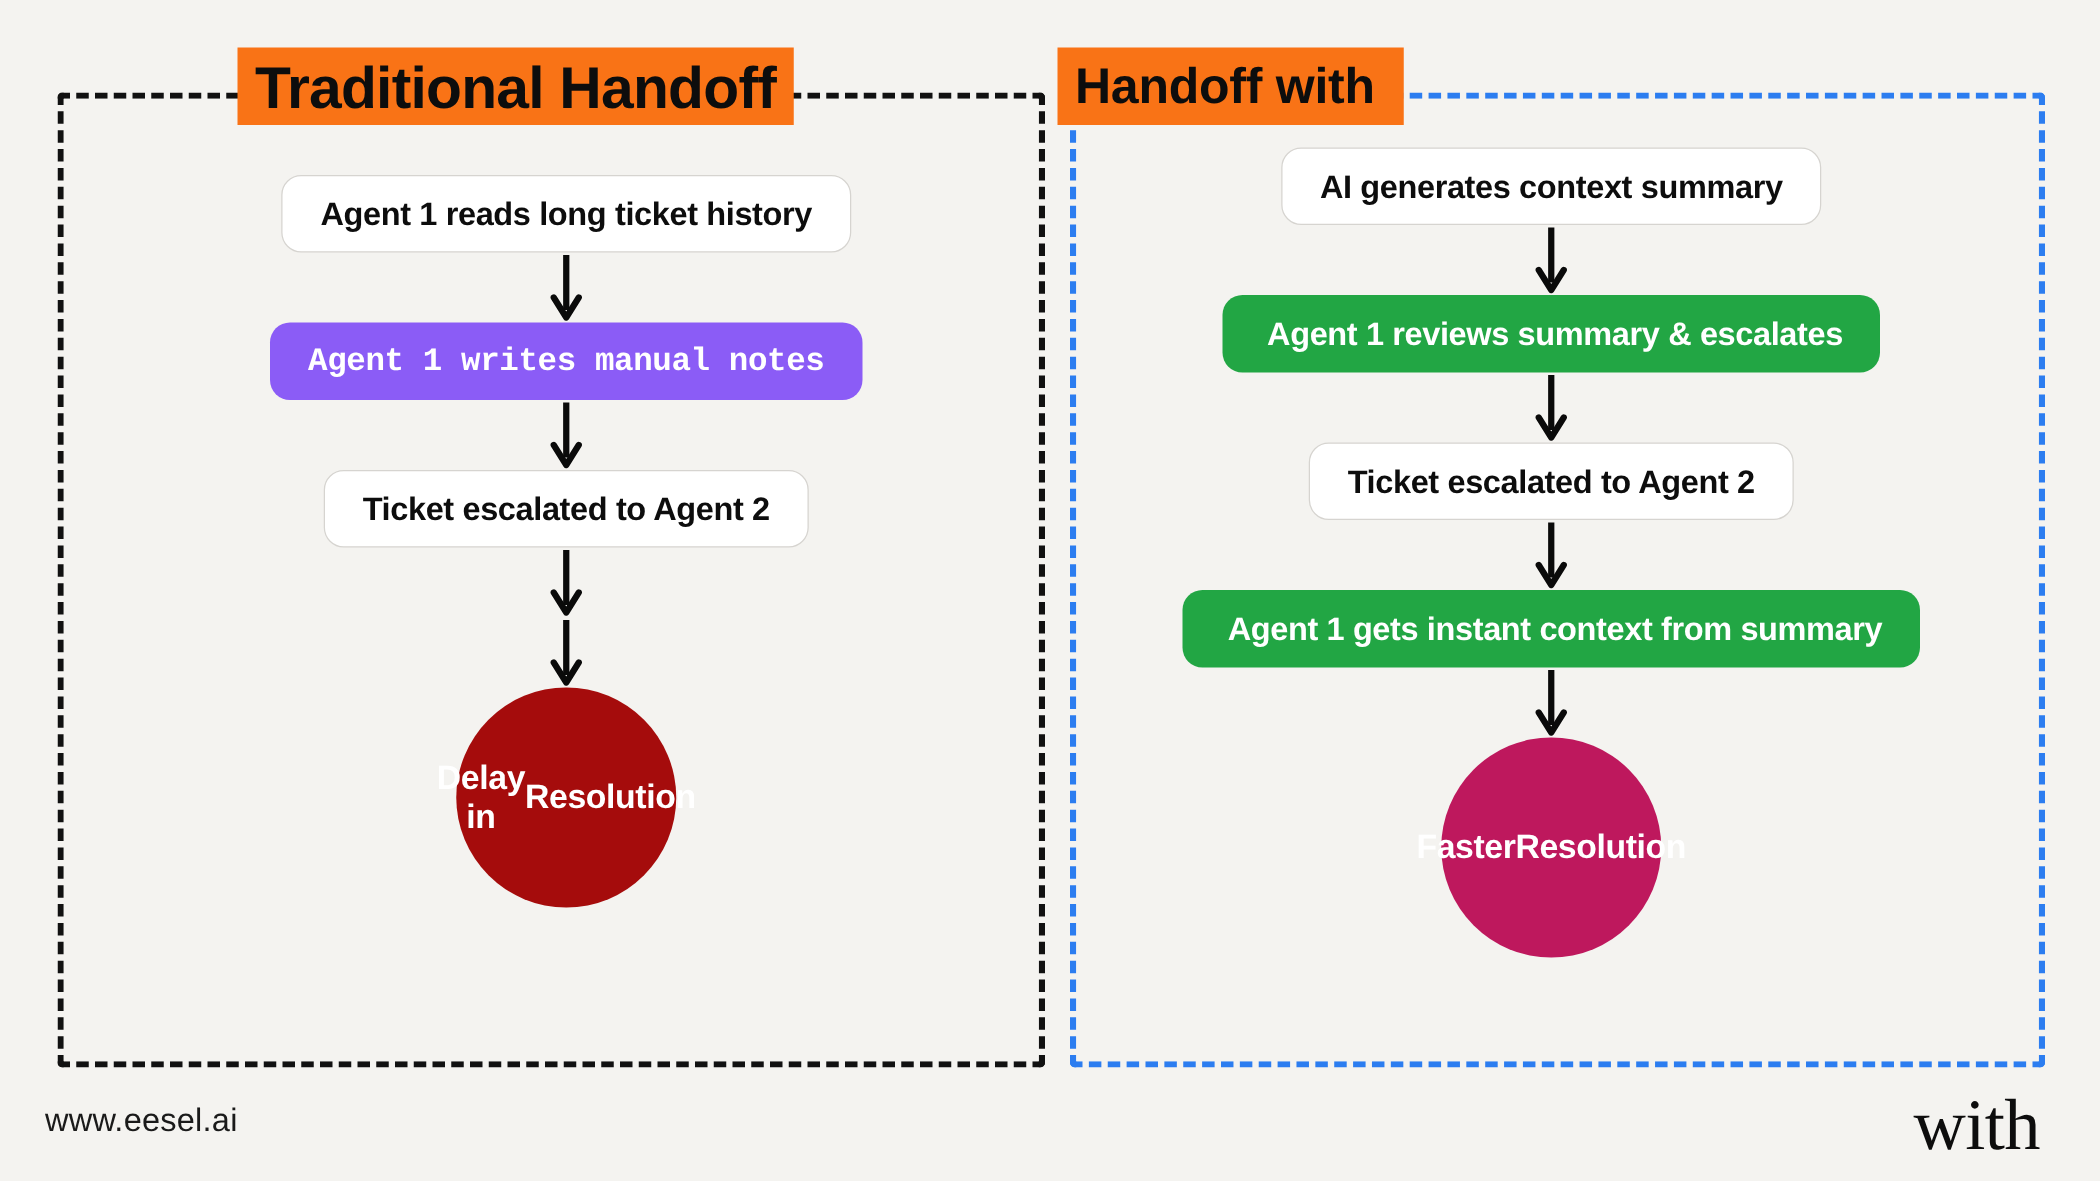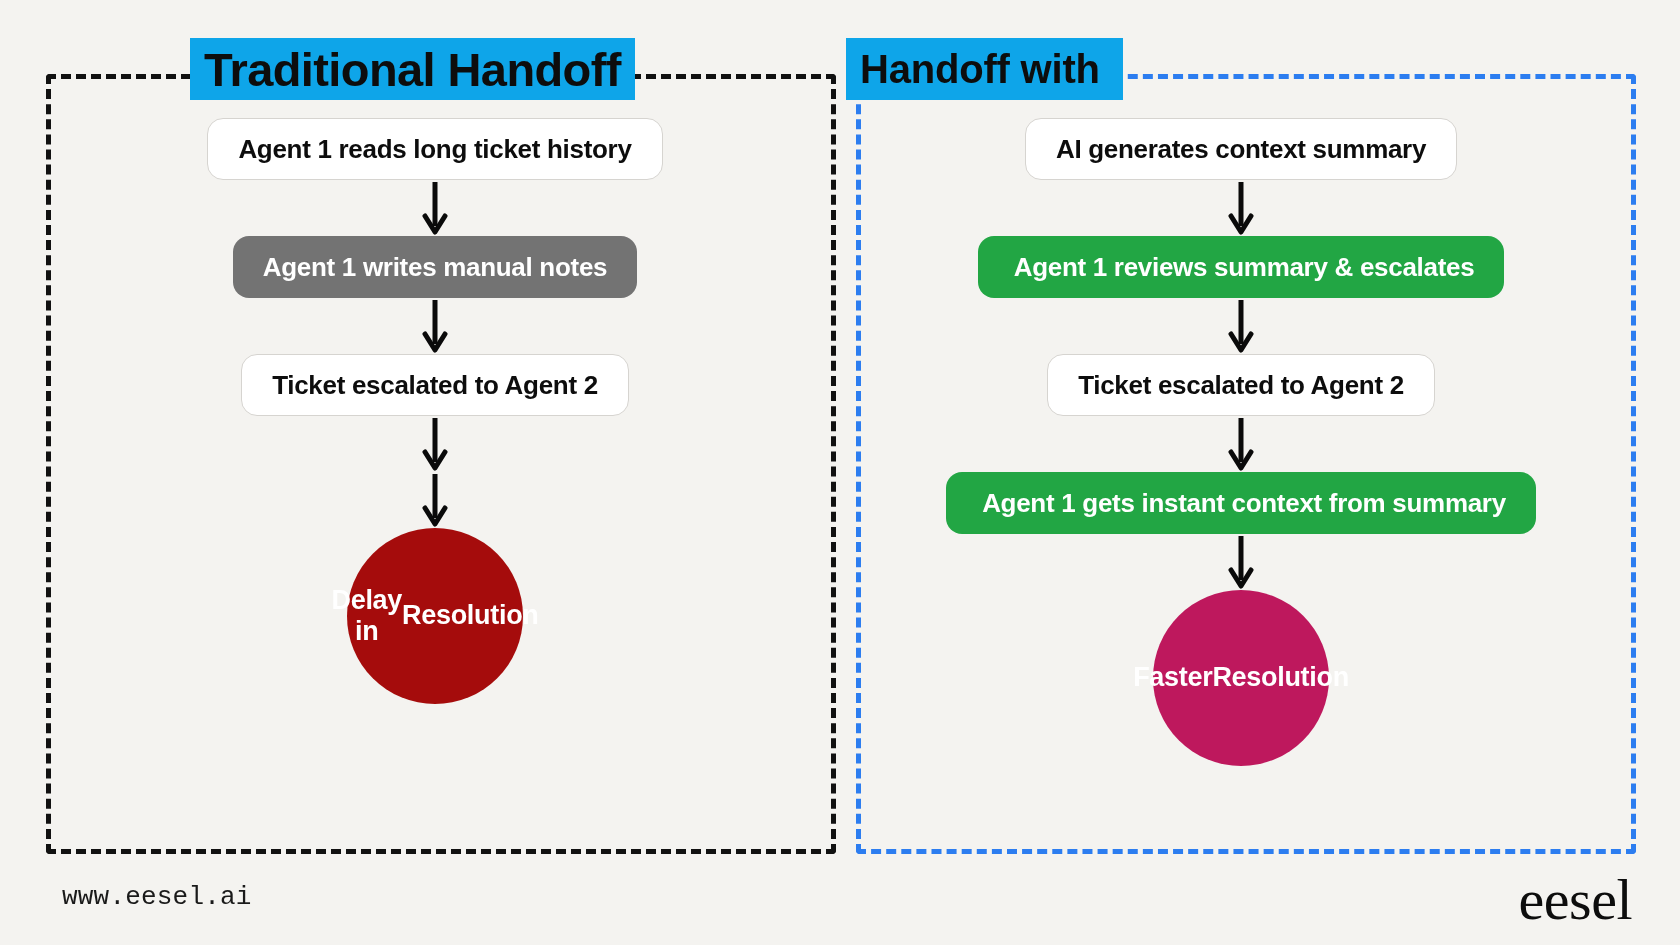--- a/index.html
+++ b/index.html
@@ -44,21 +44,21 @@
   }
 
   
   .panel-title {
     position: absolute;
     top: 38px;
     height: 62px;
     display: flex;
     align-items: center;
     justify-content: center;
-    background: #0ea5e9;
+    background: #f97316;
     padding: 0 14px;
     white-space: nowrap;
     z-index: 6;
   }
   .panel-title-left {
     left: 190px;
   }
   .panel-title-right {
     left: 846px;
   }
@@ -78,21 +78,21 @@
 
   
   .flow {
     position: absolute;
     top: 118px;
     width: 790px;
     display: flex;
     flex-direction: column;
     align-items: center;
   }
-  .flow-left  { left: 40px; }
+  .flow-left  { left: 58px; margin-top: 22px; }
   .flow-right { left: 846px; }
 
   .node {
     display: flex;
     align-items: center;
     justify-content: center;
     box-sizing: border-box;
     height: 62px;
     padding: 0 30px;
     border-radius: 16px;
@@ -100,22 +100,23 @@
     font-weight: 700;
     letter-spacing: -0.3px;
     white-space: nowrap;
   }
   .node.white {
     background: #ffffff;
     color: #0d0d0d;
     border: 1px solid #d6d4d0;
   }
   .node.black {
-    background: #737373;
+    background: #8b5cf6;
     color: #ffffff;
+    font-family: Liberation Mono, monospace;
   }
   .node.green {
     background: #22a644;
     color: #ffffff;
     padding-left: 36px;
   }
 
   
   .arrow {
     width: 26px;
@@ -138,23 +139,23 @@
     line-height: 1.16;
     text-align: center;
     letter-spacing: -0.3px;
   }
   .circle.red   { background: #a50c0c; }
   .circle.green { background: #be185d; }
 
   
   .footer-url {
     position: absolute;
-    left: 62px;
+    left: 36px;
     bottom: 33px;
-    font-family: Liberation Mono, monospace;
+    font-family: Liberation Sans, sans-serif;
     font-size: 26px;
     color: #1a1a1a;
     letter-spacing: 0.2px;
   }
   .footer-logo {
     position: absolute;
     right: 48px;
     bottom: 16px;
     font-family: "Liberation Serif", serif;
     font-size: 58px;
@@ -245,15 +246,15 @@
     </svg>
 
     <div class="circle green">
       <span>Faster</span>
       <span>Resolution</span>
     </div>
   </div>
 
   <div class="footer-url">www.eesel.ai</div>
 
-  <div class="footer-logo">eesel</div>
+  <div class="footer-logo">with</div>
 
 </div>
 
 </body></html>

